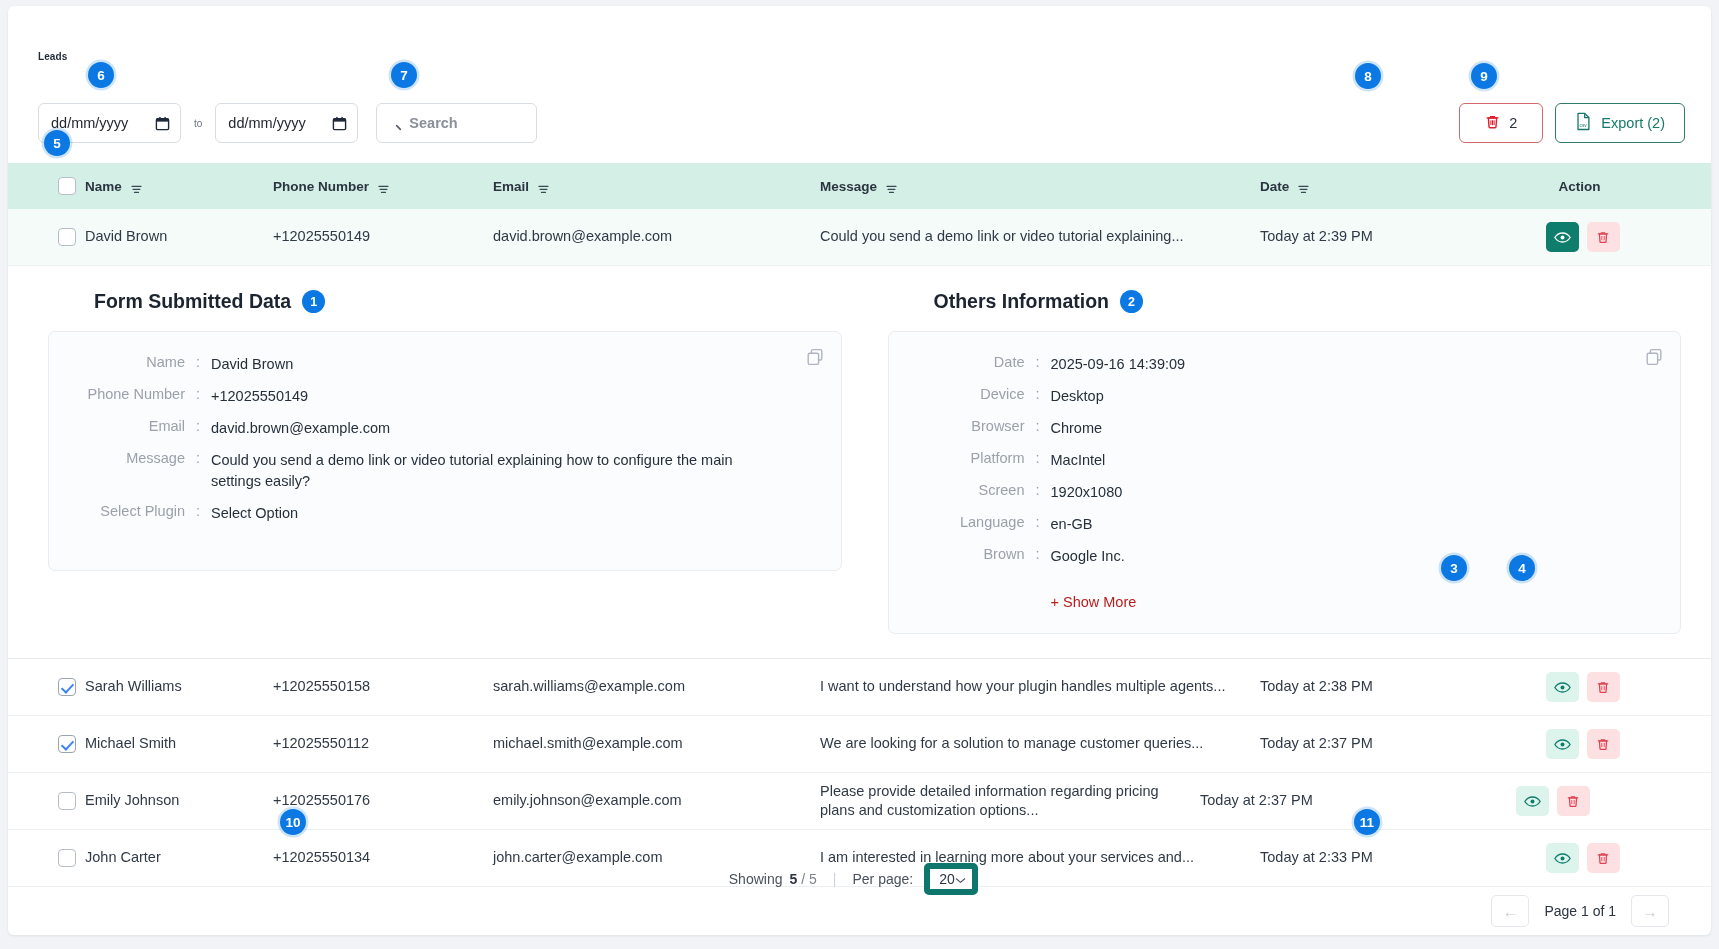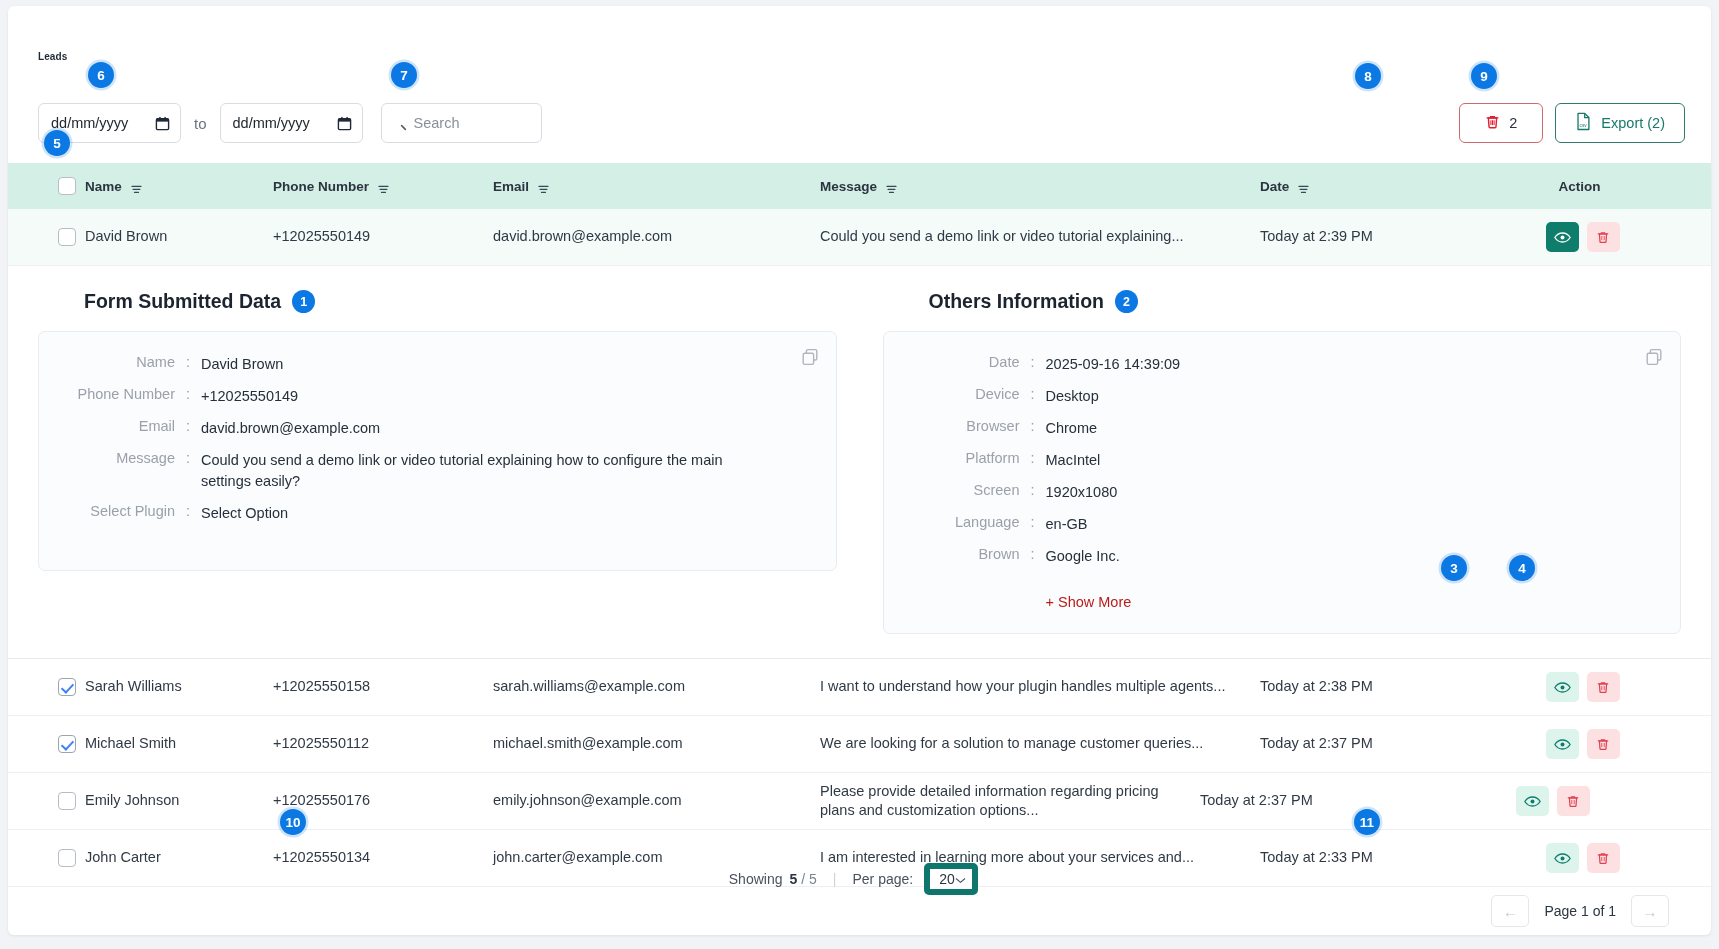--- a/index.html
+++ b/index.html
@@ -42,30 +42,31 @@
     background: #fff;
     display: flex; align-items: center;
     padding: 0 10px 0 12px;
     font-size: 14.5px; color: #1f2937;
     justify-content: space-between;
   }
   .date-input .ph { color: #24292f; font-size: 14.5px; }
   .cal-ico { width: 15px; height: 15px; position: relative; display:block;}
   .cal-ico svg { display:block; }
   .to-label {
-    font-size: 15px; color: #6b7280;
+    font-size: 10px; color: #6b7280;
     margin: 0 13px;
   }
   .search-box {
     margin-left: 18px;
     width: 161px; height: 40px;
     border: 1px solid #d8dce3; border-radius: 6px;
     background: #fff;
     display: flex; align-items: center; gap: 7px;
     padding: 0 10px;
+    font-weight: bold;
   }
   .search-box .s-ico { width: 15px; height:15px; display:block; }
   .search-box .s-txt { font-size: 14.5px; color: #8a9099; }
 
   .right-actions {
     position: absolute; right: 26px; top: 97px;
     display: flex; align-items: center; gap: 12px;
   }
   .btn-delete {
     height: 40px; min-width: 84px;
@@ -144,21 +145,21 @@
     cursor: pointer; border: none;
   }
   .act-eye  { background: #ddf4ec; }
   .act-eye.solid { background: #0f7d6c; }
   .act-del  { background: #fde0e2; }
 
   
   .detail {
     background: #fff;
     border-bottom: 1px solid #e7eaef;
-    padding: 16px 30px 24px 30px;
+    padding: 16px 30px 24px 40px;
     display: flex; gap: 46px;
   }
   .detail-col { flex: 1; position: relative; }
   .detail-h {
     font-size: 19.5px; font-weight: bold; color: #1c2430;
     display: flex; align-items: center; gap: 11px;
     margin: 8px 0 18px 46px;
   }
   .panel {
     border: 1px solid #e8ebef; border-radius: 7px;

